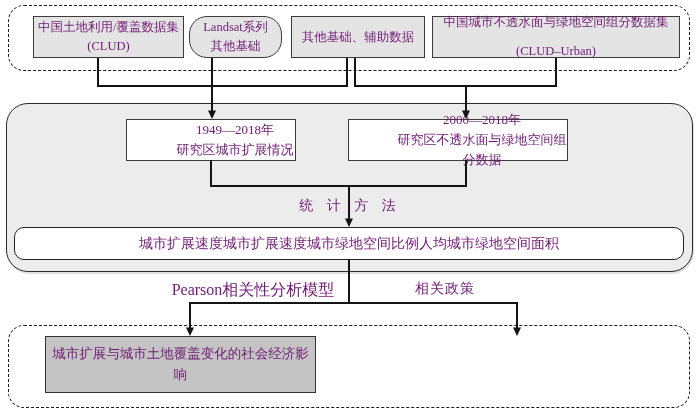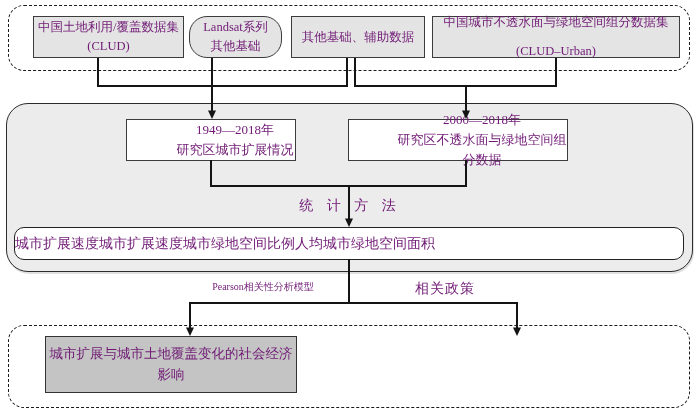--- a/index.html
+++ b/index.html
@@ -25,29 +25,29 @@
   #tb1{left:33px;top:16px;width:151px;height:42px;}
   #tb2{left:189px;top:16px;width:93px;height:42px;border-radius:18px;}
   #tb3{left:291px;top:16px;width:134px;height:42px;}
   #tb4{left:432px;top:16px;width:248px;height:42px;gap:10px;}
   .derived-box{background:#ffffff;border:1px solid #3c3c3c;font-size:13px;line-height:1.55;padding-left:48px;}
   #mb1{left:126px;top:119px;width:170px;height:42px;}
   #mb2{left:348px;top:119px;width:220px;height:42px;}
   #wide-box{
     position:absolute;left:14px;top:227px;width:670px;height:33px;box-sizing:border-box;z-index:2;
     background:#ffffff;border:1.5px solid #222222;border-radius:10px;
-    display:flex;align-items:center;justify-content:flex-start;font-size:14px;
+    display:flex;align-items:center;justify-content:center;font-size:14px;
   }
   .outcome-box{background:#c4c4c4;border:1.3px solid #333333;font-size:13.5px;line-height:1.5;}
-  #bb1{left:45px;top:336px;width:252px;height:57px;}
+  #bb1{left:45px;top:336px;width:271px;height:57px;}
   #bb2{left:381px;top:336px;width:272px;height:57px;}
   
   .flow-label{position:absolute;z-index:2;text-align:center;}
   #stat-label{left:250px;top:189px;width:200px;font-size:14px;letter-spacing:5px;margin-top:8px;}
-  #pearson-label{left:153px;top:280px;width:220px;font-size:10px;}
+  #pearson-label{left:143px;top:280px;width:220px;font-size:16px;}
   #policy-label{left:395px;top:280px;width:100px;font-size:14px;letter-spacing:1px;}
   
   #connectors{position:absolute;left:0;top:0;width:700px;height:413px;z-index:3;pointer-events:none;}
   #connectors path{stroke:#141414;stroke-width:2;fill:none;}
   #connectors polygon{fill:#141414;stroke:none;}
 </style>
 </head>
 <body>
 
 <div class="canvas">

